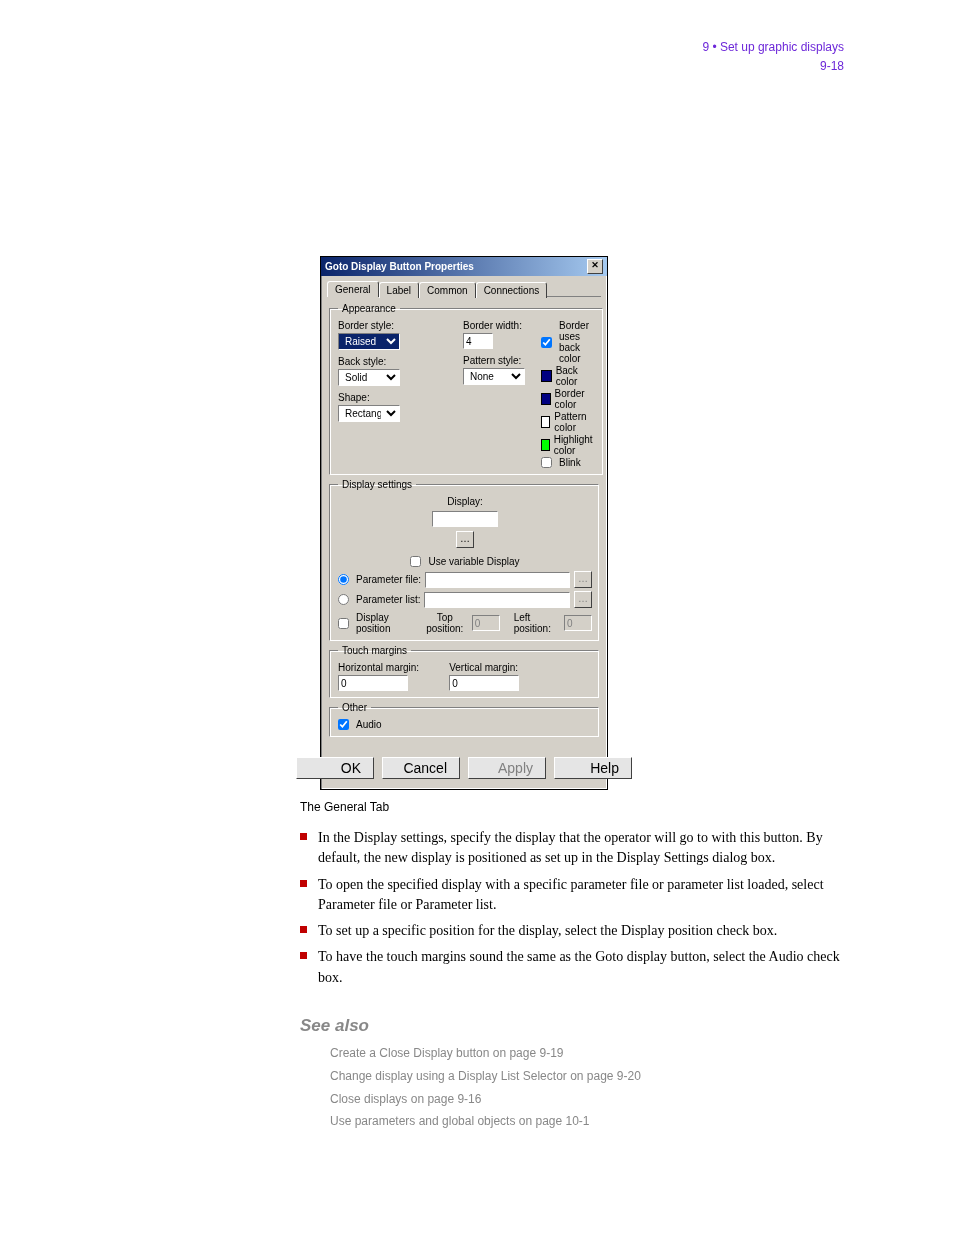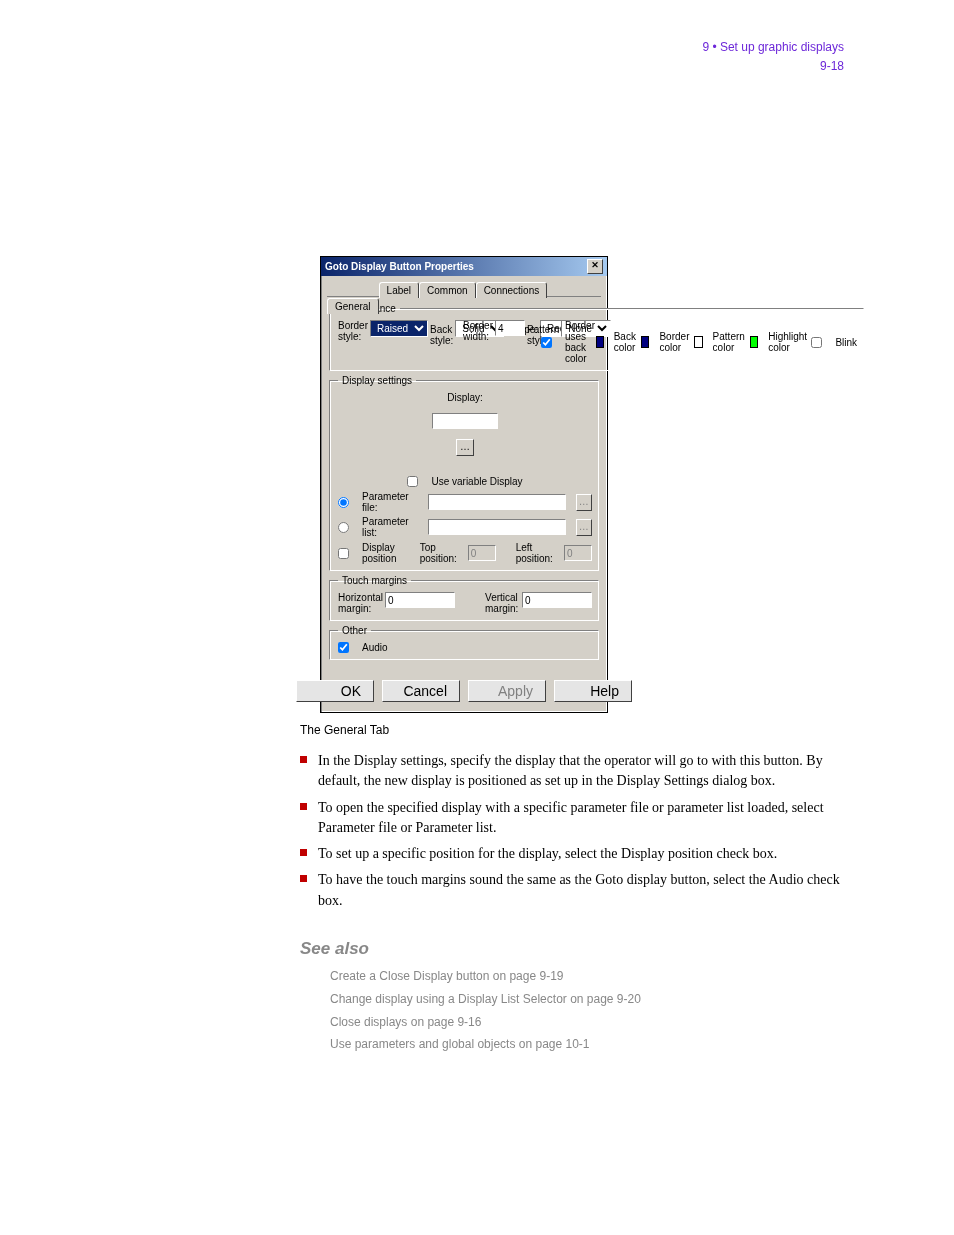--- a/index.html
+++ b/index.html
@@ -75,21 +75,21 @@
     background: #d4d0c8;
     margin-right: 0;
     border-top-left-radius: 3px;
     border-top-right-radius: 3px;
     cursor: pointer;
     position: relative;
   }
   .tab.active {
     background: #d4d0c8;
     border-color: #fff #404040 #d4d0c8 #fff;
-    top: 18px;
+    top: 1px;
   }
   .tab:not(.active) {
     border-color: #fff #404040 #808080 #fff;
     top: 2px;
   }
   .dlg-body {
     padding: 6px 8px 8px 8px;
   }
   fieldset {
     border: 1px solid #fff;
@@ -98,25 +98,25 @@
     margin: 0 0 4px 0;
     padding: 6px 6px 6px 8px;
     box-shadow: 1px 1px 0 #fff inset;
   }
   legend {
     padding: 0 4px;
   }
   .row {
     display: flex;
     align-items: center;
-    gap: 10px;
+    gap: 4px;
   }
   .col {
     display: flex;
-    flex-direction: row;
+    flex-direction: column;
     gap: 2px;
   }
   .lbl {
     display: block;
   }
   select, input[type=text].sunken, .sunken-box {
     border: 1px solid #808080;
     border-right-color: #fff;
     border-bottom-color: #fff;
     background: #fff;
@@ -331,21 +331,21 @@
               <span>Parameter list:</span>
             </label>
           <input type="text" class="sunken" style="flex: 1 1 0%;">
           <span class="sq disabled">…</span>
         </div>
         <div class="row">
           <label class="row">
               <input type="checkbox" style="">
               <span>Display position</span>
             </label>
-          <span style="margin-left:8px;">Top position:</span>
+          <span style="margin-left:8px;text-align:center;">Top position:</span>
           <input type="text" class="sunken" style="width: 28px;" disabled="" value="0">
           <span style="margin-left:10px;">Left position:</span>
           <input type="text" class="sunken" style="width: 28px;" disabled="" value="0">
         </div>
       </fieldset>
 
       <fieldset>
         <legend>Touch margins</legend>
         <div class="row" style="gap:30px;">
           <div class="col">

